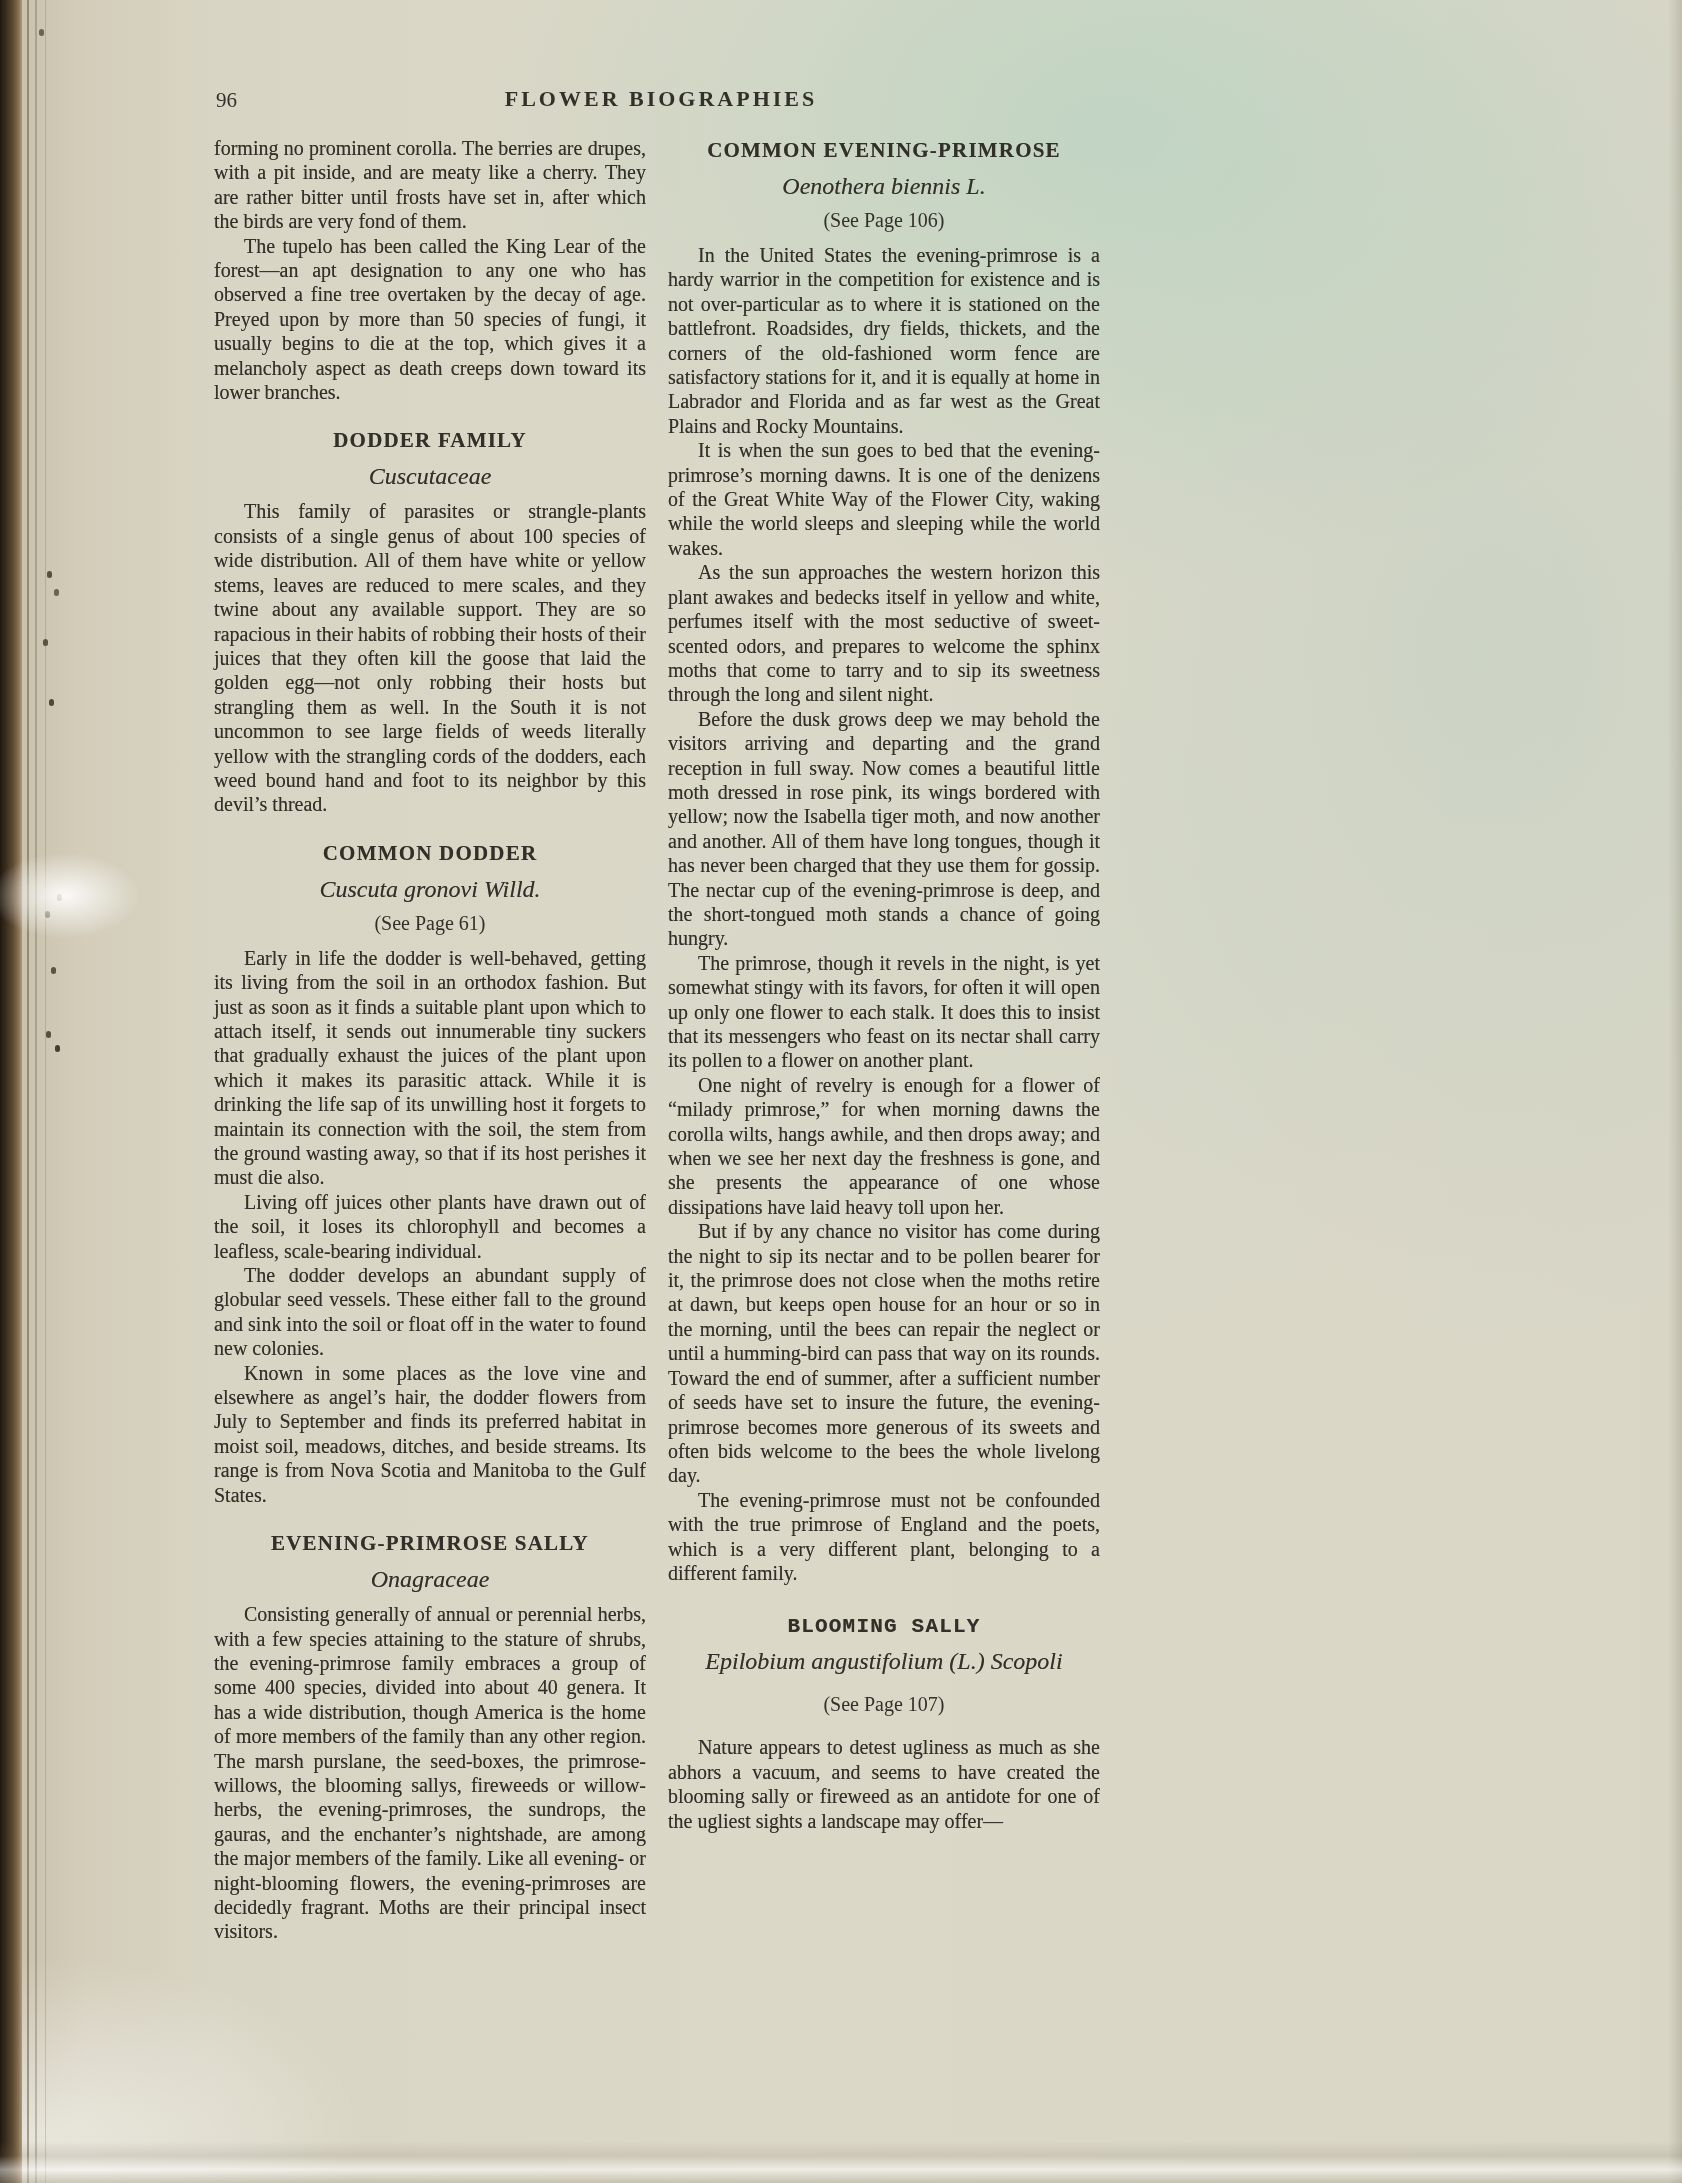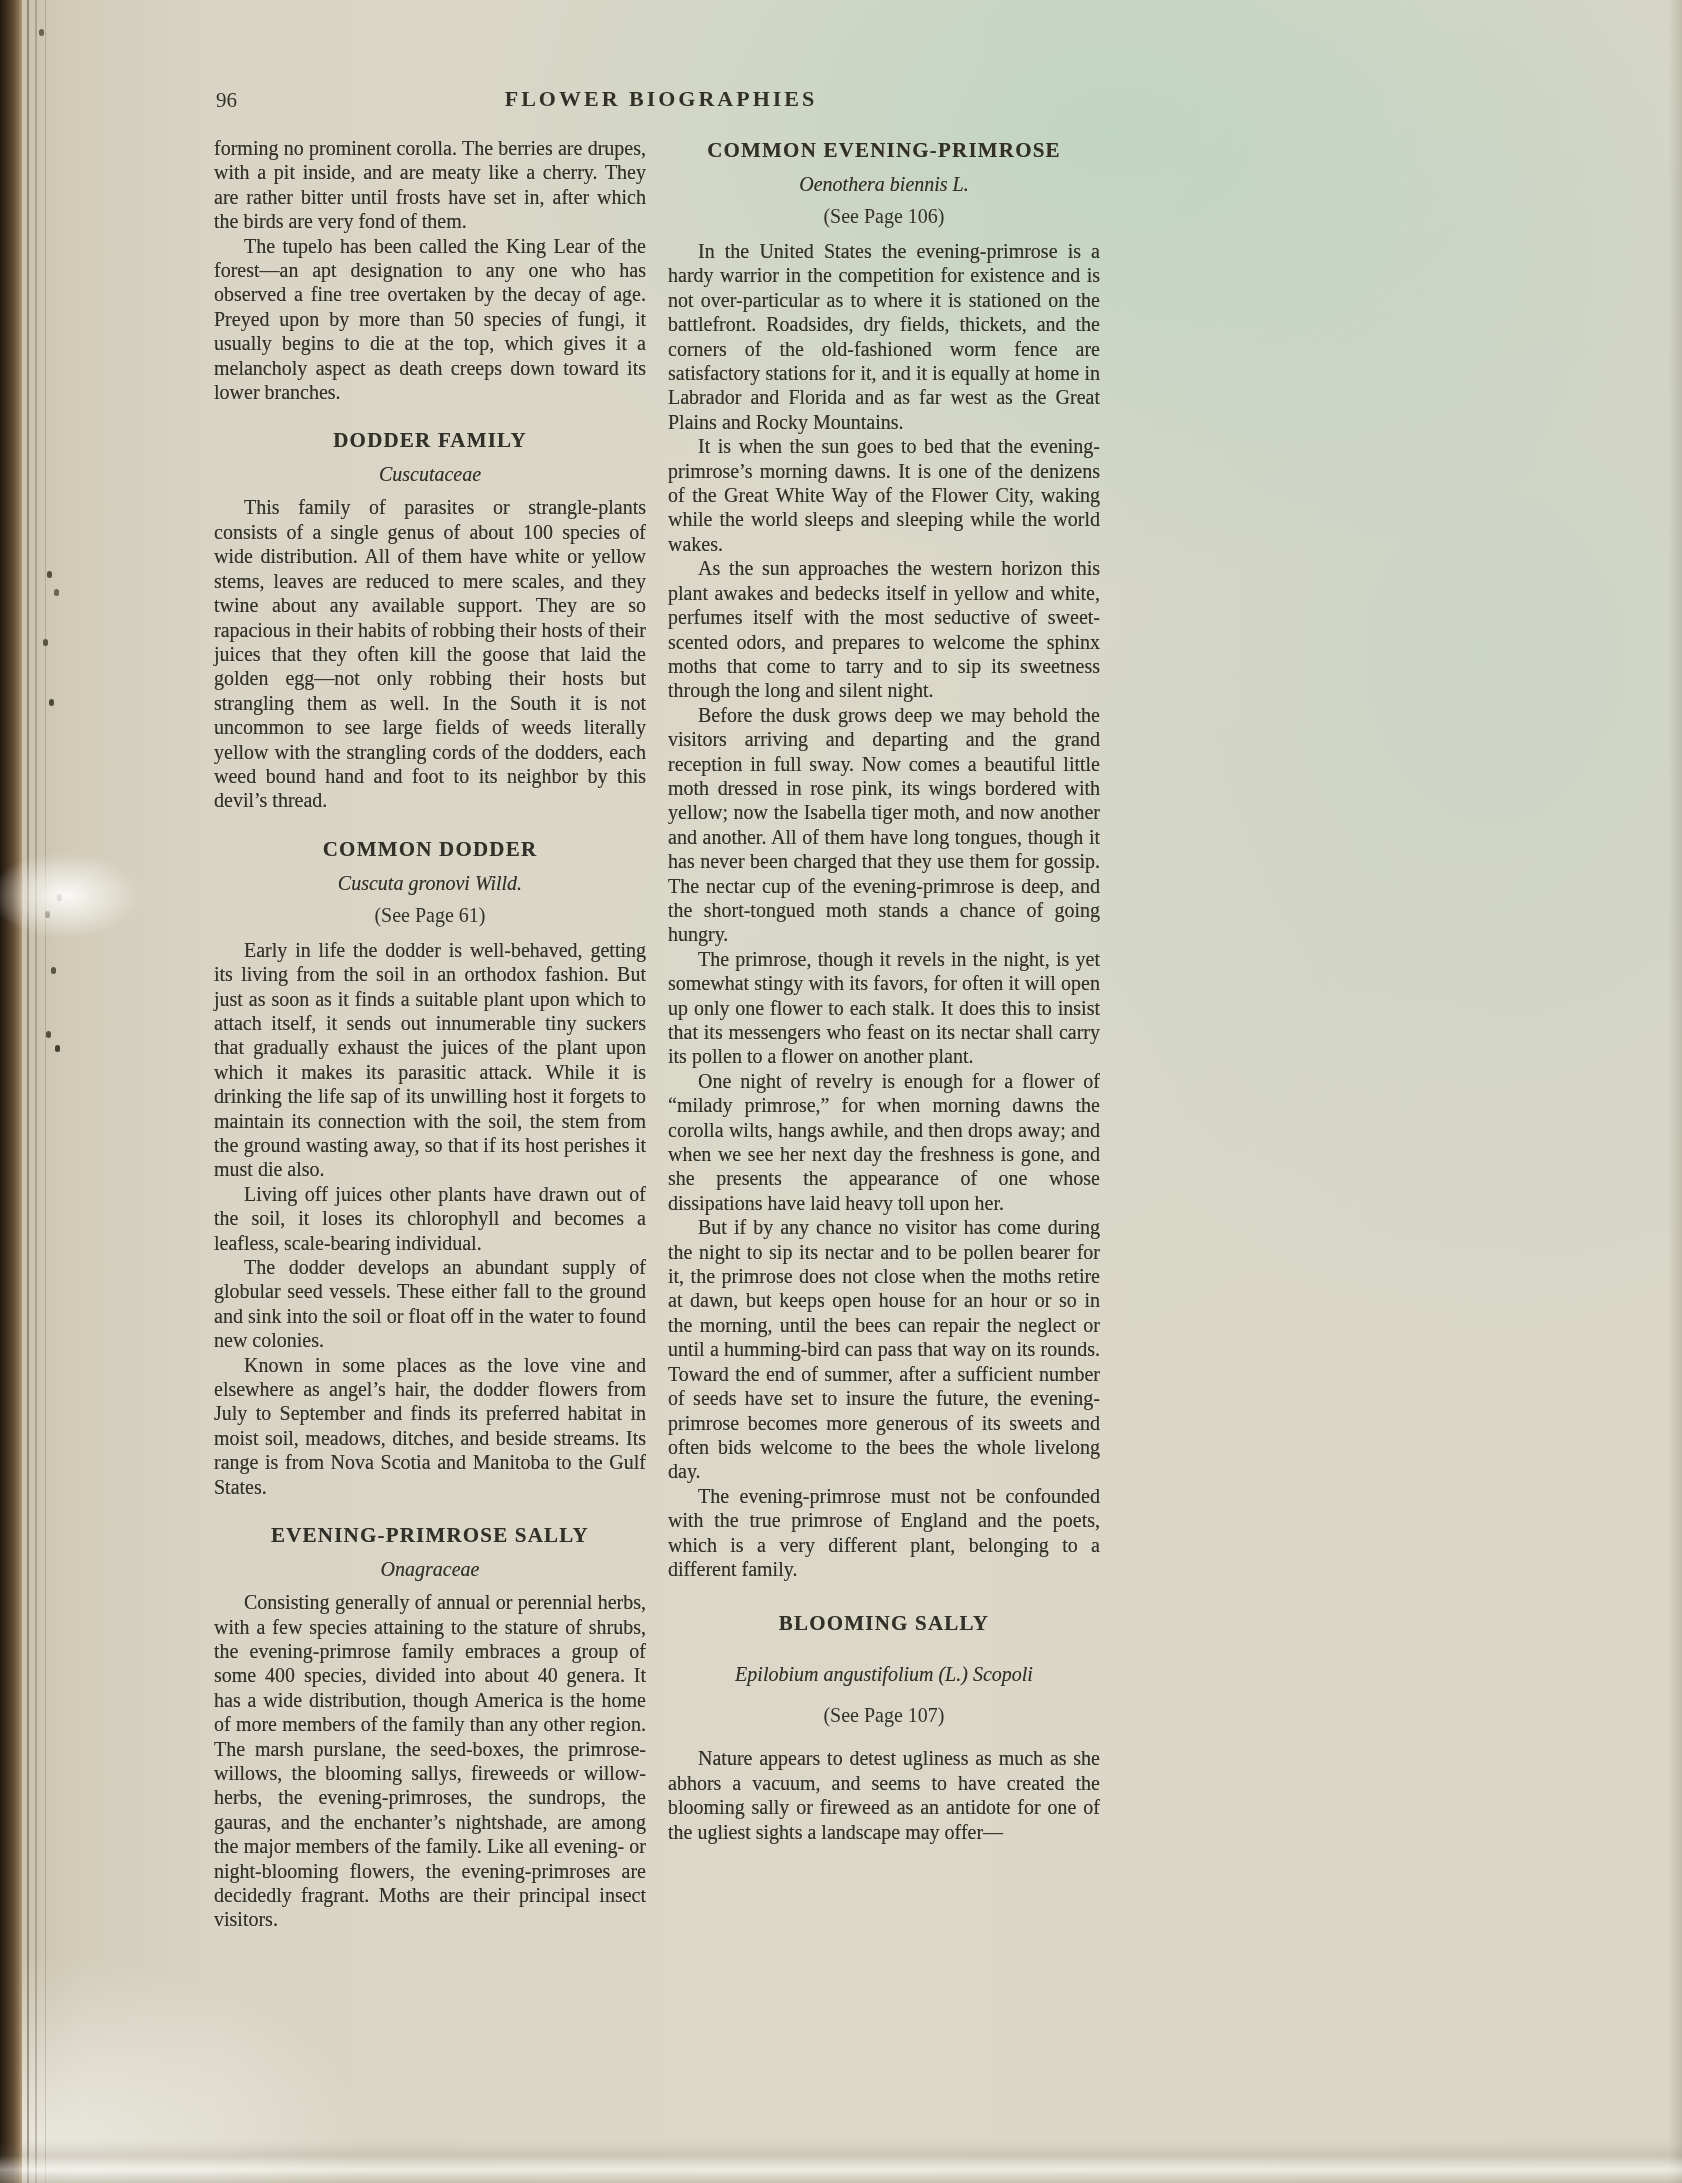--- a/index.html
+++ b/index.html
@@ -74,25 +74,25 @@
     text-shadow: 0 0 0.5px rgba(52,47,38,0.55);
   }
   p.para.noindent { text-indent: 0; }
   h2.sec {
     font-size: 21px; font-weight: bold; text-align: center;
     letter-spacing: 1.2px; margin: 24px 0 10px;
     text-shadow: 0 0 0.5px rgba(52,47,38,0.55);
   }
   h2.sec.mt0 { margin-top: 2px; }
   .latin {
-    font-style: italic; text-align: center; font-size: 20px; margin: 0 0 9px;
+    font-style: italic; text-align: center; font-size: 24px; margin: 0 0 9px;
     text-shadow: 0 0 0.4px rgba(52,47,38,0.5);
   }
   .seepage { text-align: center; font-size: 20px; margin: 0 0 11px; }
-  h2.sec.spaced { margin: 30px 0 27px; }
+  h2.sec.spaced { margin: 30px 0 10px; font-family: Liberation Mono, monospace; }
   .latin.spaced { margin-bottom: 18px; }
   .seepage.spaced { margin-bottom: 19px; }
 </style>
 </head>
 <body>
 
 <div class="paper"></div>
 <div class="spine"></div>
 <div class="edge-line l1"></div>
 <div class="edge-line l2"></div>

